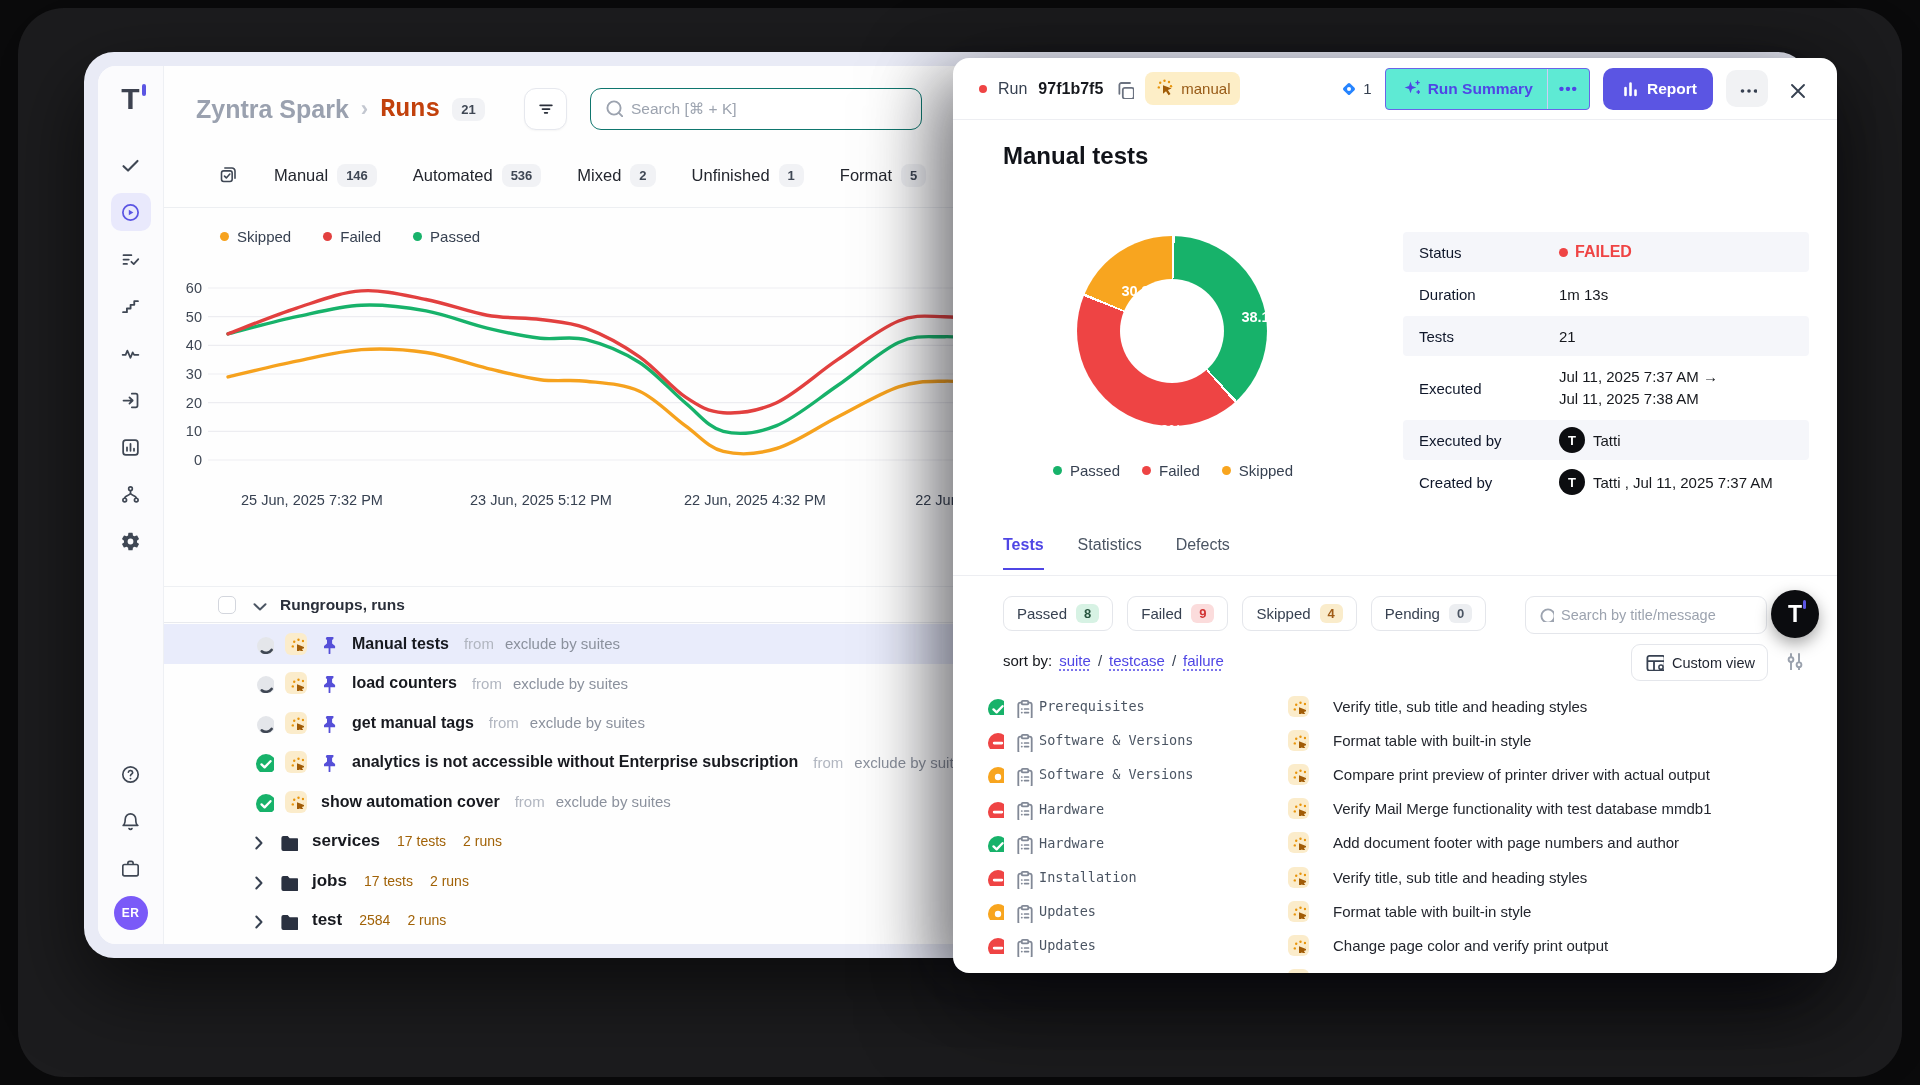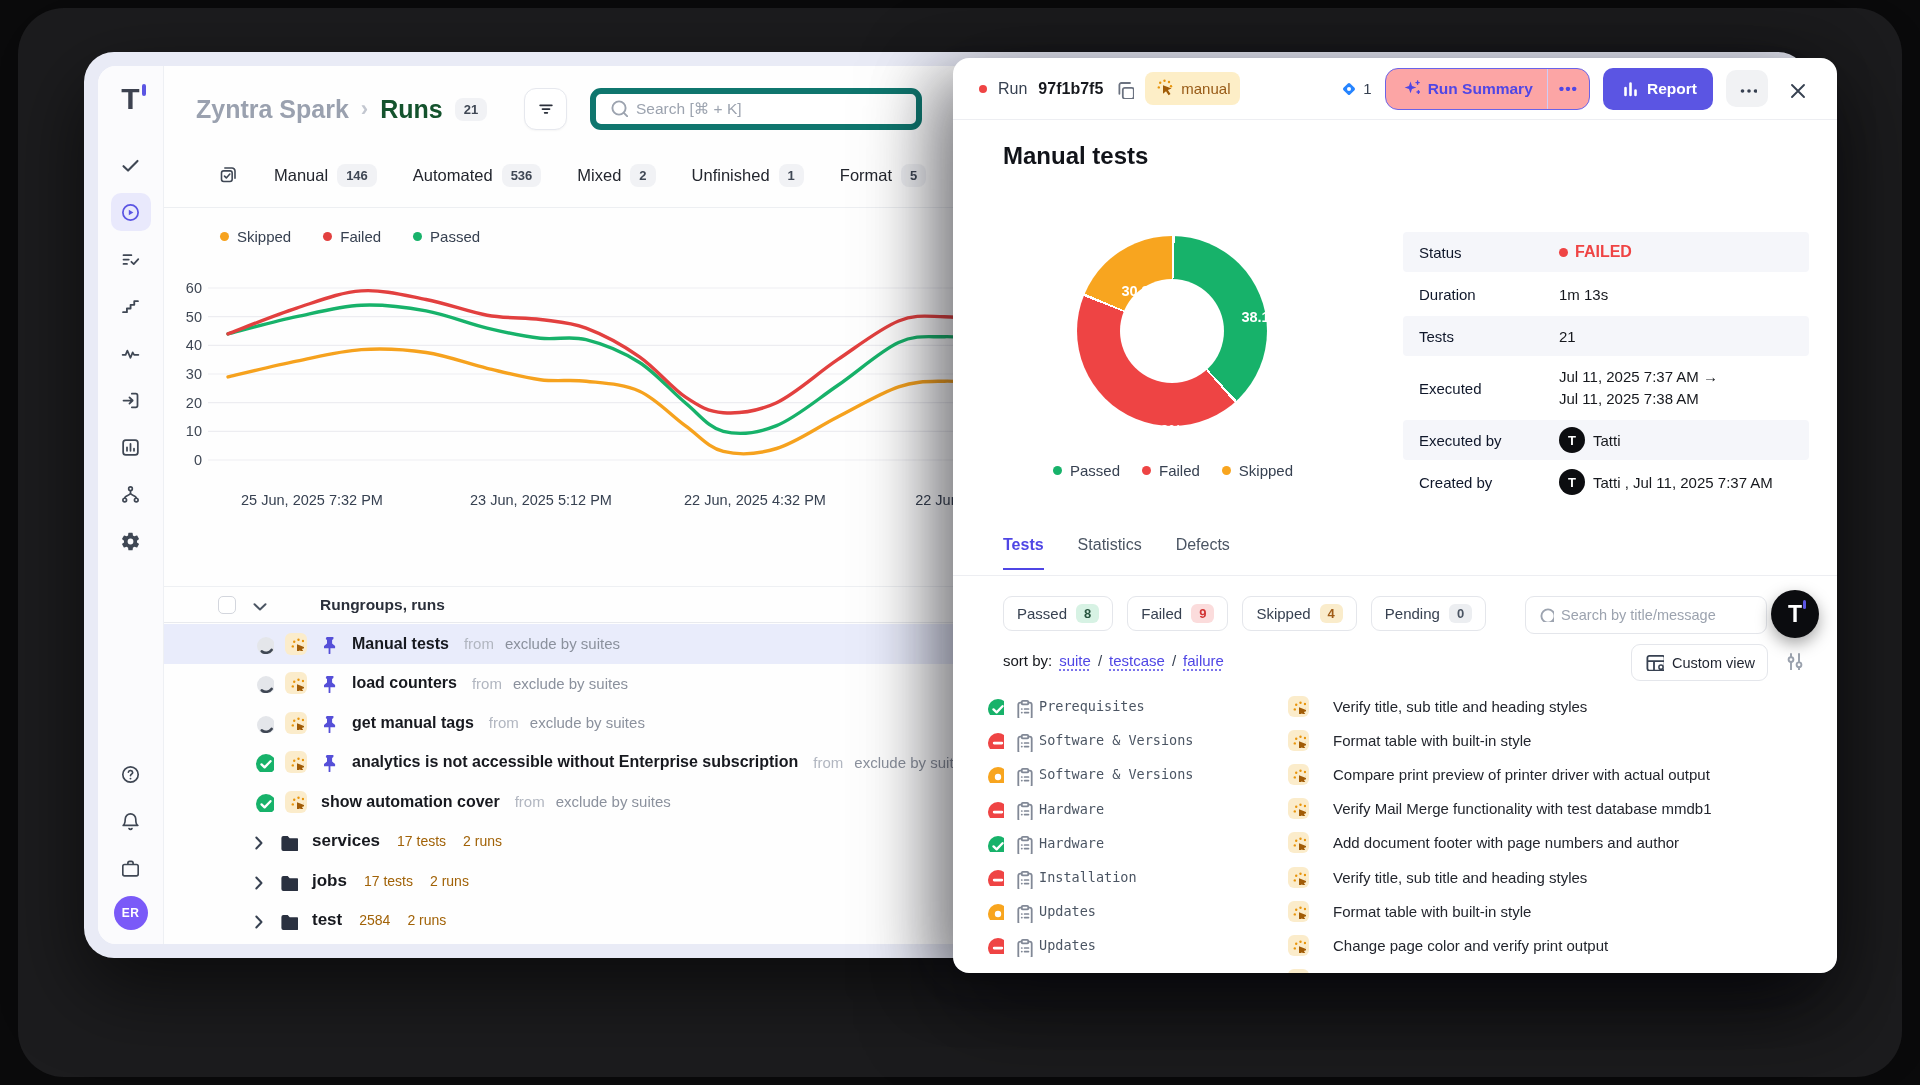--- a/index.html
+++ b/index.html
@@ -19,61 +19,61 @@
   .side-btn svg { width:21px; height:21px; }
   .side-btn.active { background:#e9e9fc; }
   .side-bottom { margin-top:auto; display:flex; flex-direction:column; align-items:center; }
   .avatar-er { width:34px; height:34px; border-radius:50%; background:#7a5af8; color:#fff; font-size:12px; font-weight:700; display:flex; align-items:center; justify-content:center; letter-spacing:.3px; }
 
   
   .main { flex:1; position:relative; background:#fefefe; }
   .crumbs { position:absolute; left:32px; top:22px; height:42px; display:flex; align-items:center; gap:12px; }
   .crumb-parent { font-size:25px; font-weight:600; color:#9aa1af; }
   .crumb-sep { font-size:22px; color:#c3c7d0; font-weight:600; }
-  .crumb-title { font-size:25px; font-weight:700; color:#14532d; }
+  .crumb-title { font-size:25px; font-weight:700; color:#c2410c;font-family:Liberation Mono, monospace; }
   .count-pill { background:#f1f2f5; border-radius:8px; padding:4px 9px; font-size:13px; font-weight:600; color:#3f4754; }
   .filter-btn { position:absolute; left:360px; top:22px; width:43px; height:42px; border-radius:12px; border:1px solid #e6e8ee; background:#fff; display:flex; align-items:center; justify-content:center; box-shadow:0 1px 2px rgba(20,22,30,.04); cursor:pointer; }
-  .search-box { position:absolute; left:426px; top:22px; width:332px; height:42px; border:6px solid #0f766e; border-radius:11px; background:#fff; display:flex; align-items:center; padding:0 12px; gap:8px; }
+  .search-box { position:absolute; left:426px; top:22px; width:332px; height:42px; border:1px solid #0f766e; border-radius:11px; background:#fff; display:flex; align-items:center; padding:0 12px; gap:8px; }
   .search-box input { border:0; outline:0; flex:1; font-size:15.5px; color:#374151; font-family:"Liberation Sans",sans-serif; background:transparent; }
   .search-box input::placeholder { color:#9ca3af; }
 
   .tabs-row { position:absolute; left:54px; top:90px; height:38px; display:flex; align-items:center; gap:36px; }
   .top-tab { display:flex; align-items:center; gap:9px; cursor:pointer; }
   .top-tab .lbl { font-size:16.5px; font-weight:500; color:#23262e; }
   .tabs-divider { position:absolute; left:0; top:141px; width:100%; height:1px; background:#edeff2; }
 
   .legend-row { position:absolute; left:56px; top:162px; display:flex; align-items:center; gap:32px; }
   .legend-item { display:flex; align-items:center; gap:8px; font-size:15px; color:#374151; font-weight:500; }
   .dot { width:9px; height:9px; border-radius:50%; }
 
   .chart-wrap { position:absolute; left:0; top:196px; width:840px; height:290px; }
 
   .list-head { position:absolute; left:0; top:520px; width:100%; height:37px; border-top:1px solid #eef0f3; border-bottom:1px solid #e8eaee; display:flex; align-items:center; padding-left:54px; gap:12px; }
   .list-head .cb { width:18px; height:18px; border:1.5px solid #d3d6dd; border-radius:5px; background:#fff; cursor:pointer; }
-  .list-head .ttl { font-size:15.5px; font-weight:600; color:#2a2f3a;margin-left:40px; }
+  .list-head .ttl { font-size:15.5px; font-weight:600; color:#2a2f3a; }
   .runs-list { position:absolute; left:0; top:558px; width:100%; }
   .run-row { height:39.5px; display:flex; align-items:center; padding-left:90px; gap:11px; cursor:pointer; }
   .run-row.selected { background:#e9ecfb; }
   .run-row .name { font-size:16px; font-weight:600; color:#17191f; margin-left:3px; white-space:nowrap; }
   .run-row .frm { font-size:15px; color:#b1b6c0; margin-left:4px; }
   .run-row .src { font-size:15px; color:#8b919d; }
   .run-row .cnt { font-size:14px; color:#a16207; margin-left:6px; }
   .micon { width:22px; height:22px; border-radius:6px; background:#fbeccb; display:flex; align-items:center; justify-content:center; flex-shrink:0; }
   .micon svg { width:15px; height:15px; }
 
   
   .panel { position:absolute; left:953px; top:58px; width:884px; height:915px; background:#fff; border-radius:16px; box-shadow:-24px 14px 60px rgba(10,12,24,.28), 0 30px 90px rgba(0,0,0,.5); overflow:hidden; }
   .phead { height:62px; border-bottom:1px solid #edeef2; display:flex; align-items:center; padding:0 26px; gap:11px; }
   .phead .rdot { width:8px; height:8px; border-radius:50%; background:#ef4444; }
   .phead .runlbl { font-size:16px; color:#374151; }
   .phead .runid { font-size:16px; font-weight:700; color:#16181d; }
   .badge-manual { display:flex; align-items:center; gap:6px; background:#fdeec7; border-radius:8px; padding:5px 10px; font-size:15px; font-weight:500; color:#975a16; }
   .phead-right { margin-left:auto; display:flex; align-items:center; gap:13px; }
   .jira { display:flex; align-items:center; gap:6px; font-size:15px; color:#374151; font-weight:500; }
-  .btn-summary { display:flex; align-items:stretch; border:1px solid #6a63e8; border-radius:13px; color:#4f46e5; font-size:15.5px; font-weight:600; overflow:hidden; background:#fca5a5; cursor:pointer; }
+  .btn-summary { display:flex; align-items:stretch; border:1px solid #6a63e8; border-radius:4px; color:#4f46e5; font-size:15.5px; font-weight:600; overflow:hidden; background:#5eead4; cursor:pointer; }
   .btn-summary .l { display:flex; align-items:center; gap:8px; padding:8px 14px; }
   .btn-summary .r { display:flex; align-items:center; padding:0 11px; border-left:1px solid #cfcdf6; letter-spacing:1px; font-weight:700; }
   .btn-report { display:flex; align-items:center; gap:8px; background:#5b55e3; color:#fff; font-size:15.5px; font-weight:600; border-radius:10px; padding:9px 16px; cursor:pointer; }
   .btn-dots { width:42px; height:37px; background:#f1f2f4; border-radius:10px; display:flex; align-items:center; justify-content:center; cursor:pointer; }
   .btn-close { width:30px; height:30px; display:flex; align-items:center; justify-content:center; cursor:pointer; }
 
   .ptitle { position:absolute; left:50px; top:84px; font-size:24px; font-weight:700; color:#111319; }
 
   .donut-area { position:absolute; left:124px; top:178px; width:190px; height:190px; }
   .donut { width:190px; height:190px; border-radius:50%; position:relative; }

